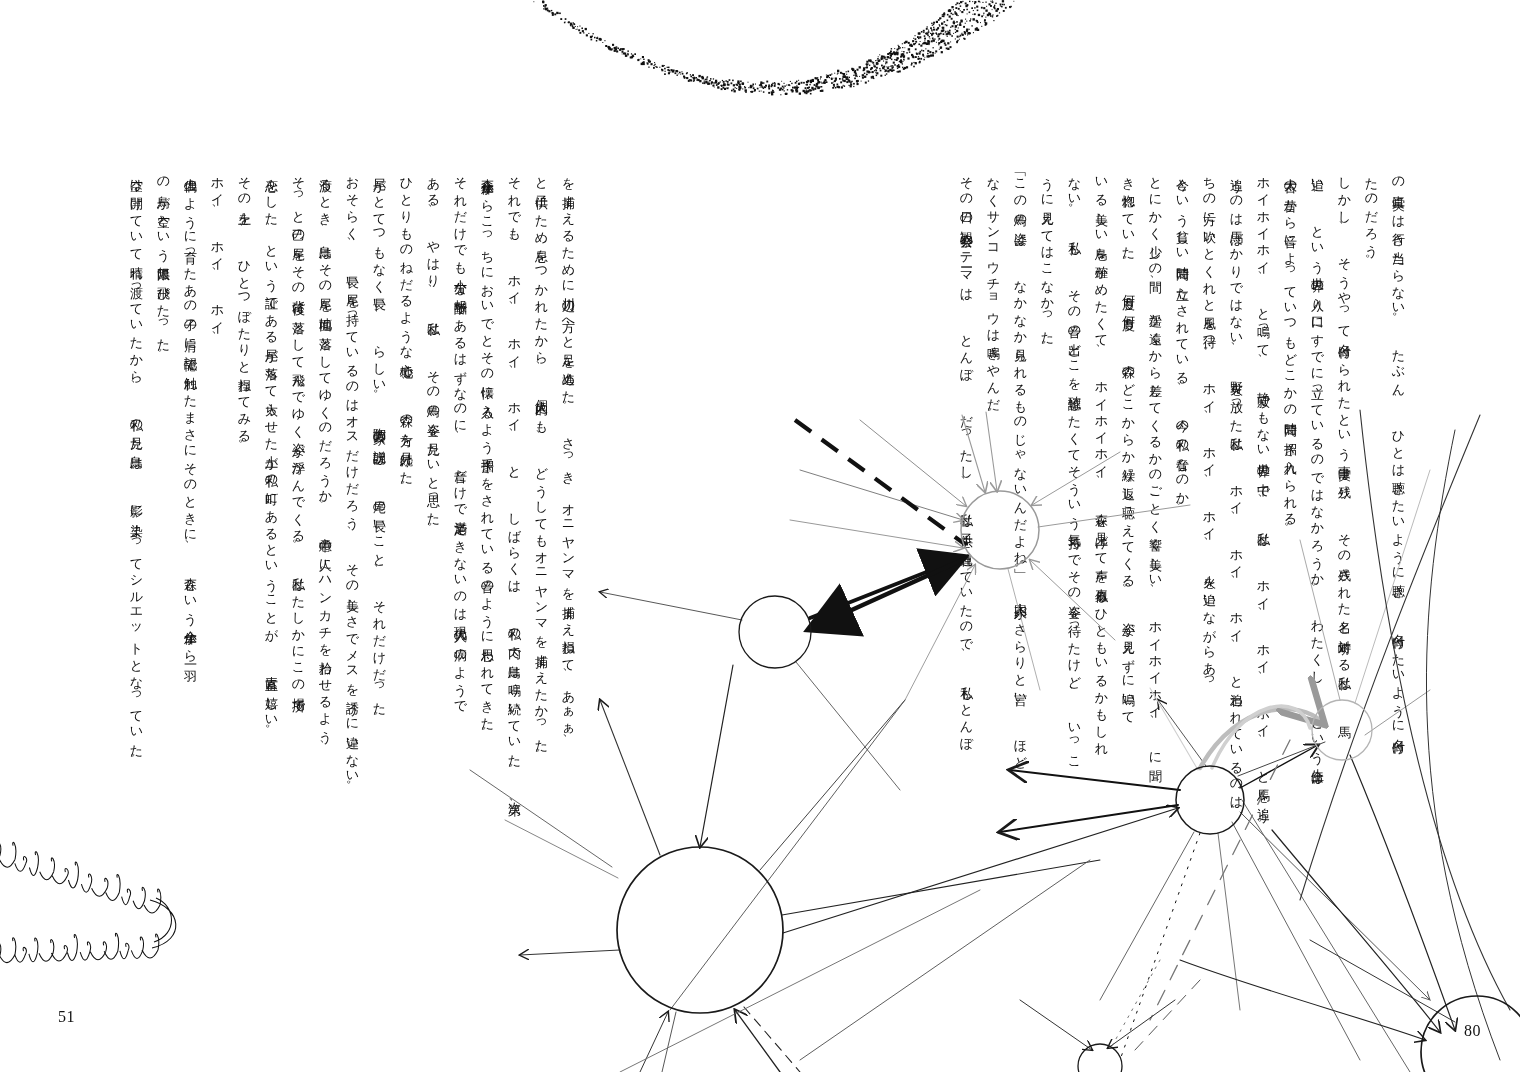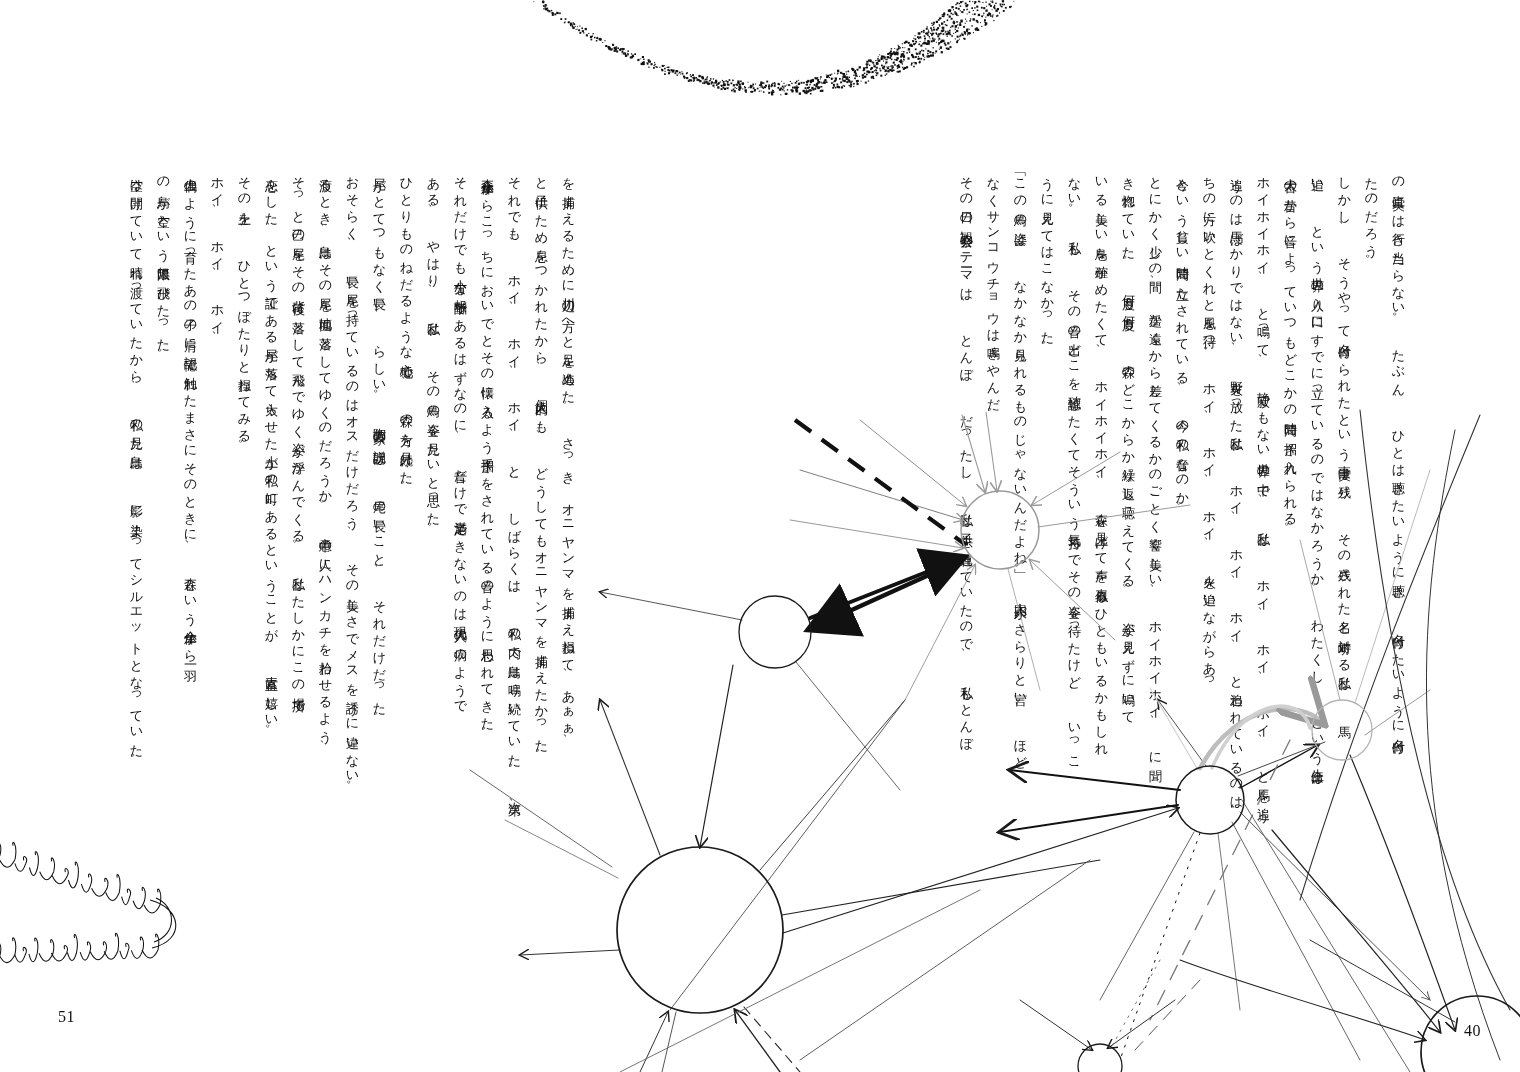--- a/index.html
+++ b/index.html
@@ -1217,15 +1217,15 @@
       <circle cx="700" cy="930" r="83" stroke="#1a1a1a" stroke-width="1.7" fill="#fff" fill-opacity="0.0"></circle>
       <circle cx="1000" cy="530" r="39" stroke="#9a9a9a" stroke-width="1.5" fill="none"></circle>
       <circle cx="1210" cy="800" r="34" stroke="#1a1a1a" stroke-width="1.5" fill="#fff" fill-opacity="0.0"></circle>
       <circle cx="1342" cy="730" r="30" stroke="#b4b4b4" stroke-width="1.3" fill="none"></circle>
       <circle cx="1477" cy="1052" r="56" stroke="#1a1a1a" stroke-width="1.7" fill="none"></circle>
       <circle cx="1100" cy="1066" r="22" stroke="#1a1a1a" stroke-width="1.3" fill="none"></circle>
     </g>
   </svg>
 
   <div class="pagenum" style="left:58px;top:1008px;">51</div>
-  <div class="pagenum" style="left:1464px;top:1022px;">40</div>
+  <div class="pagenum" style="left:1464px;top:1022px;">80</div>
 
 </div>
 
 </body></html>

